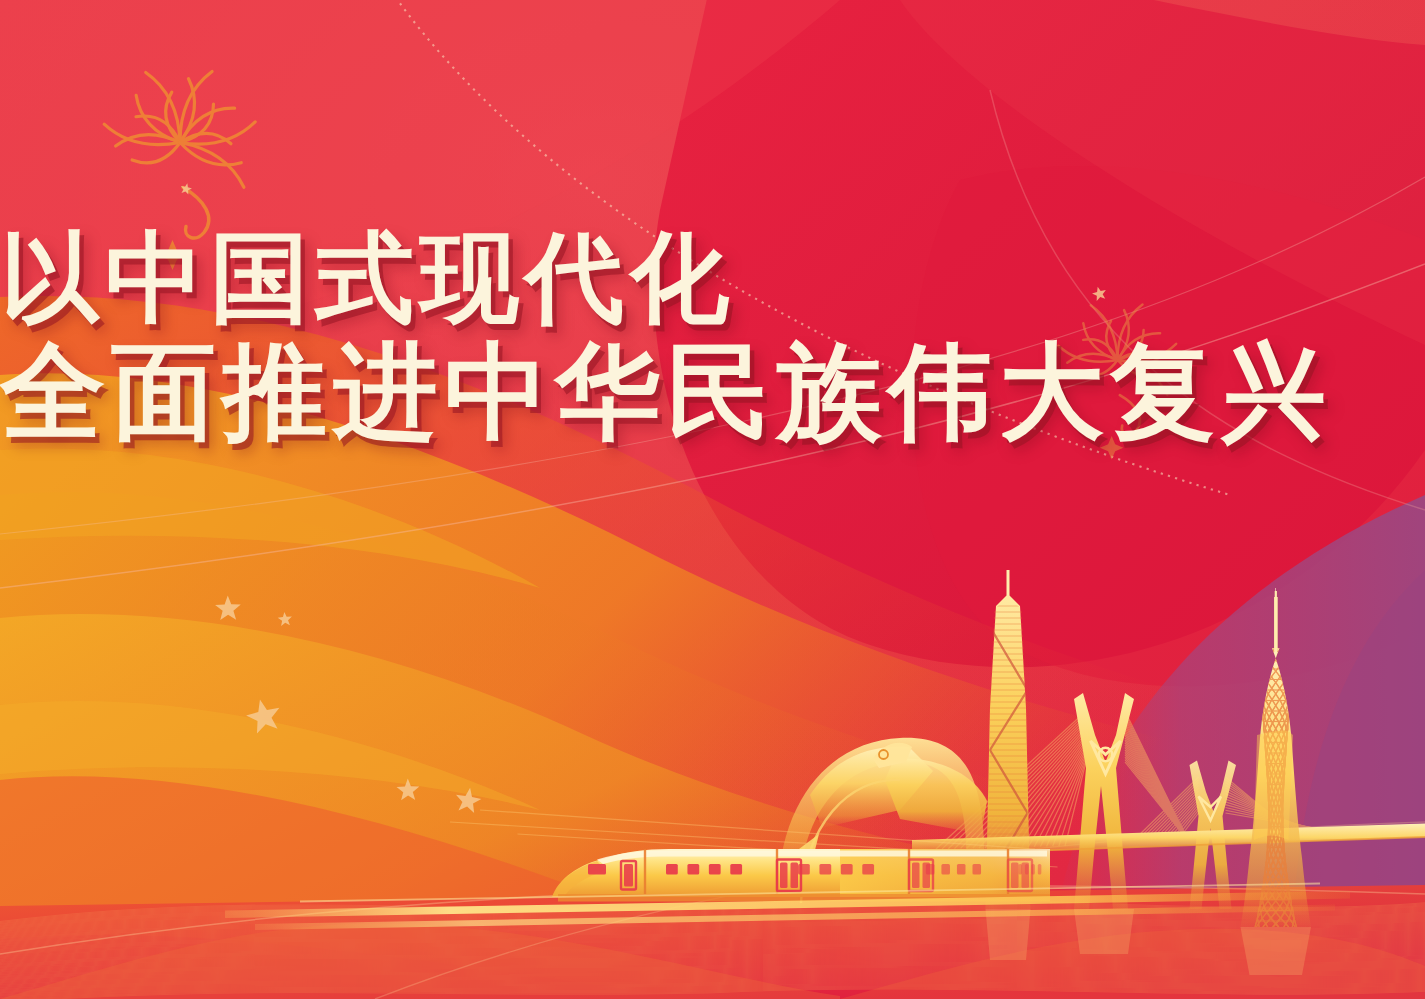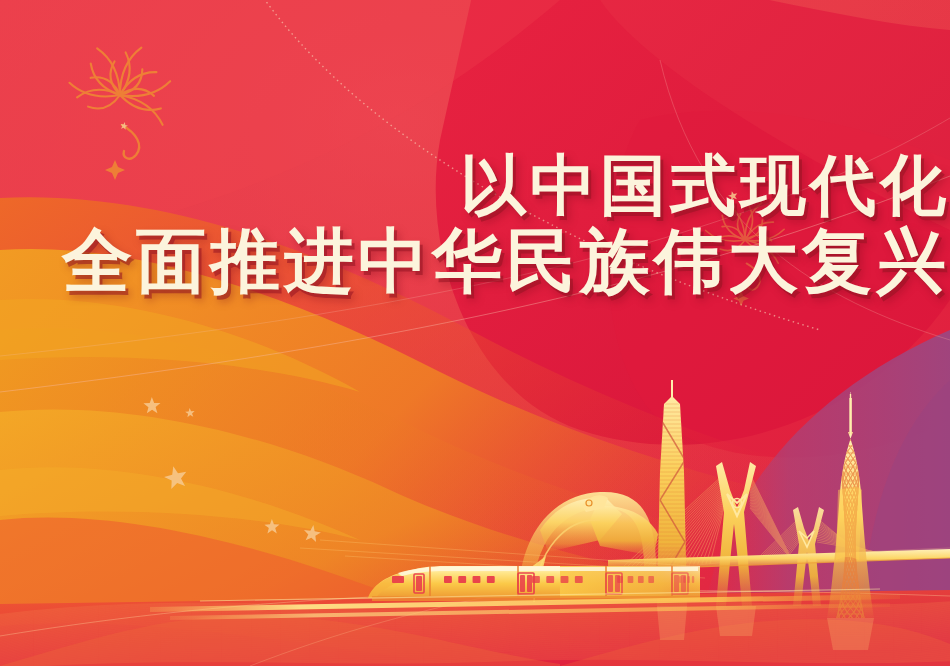--- a/index.html
+++ b/index.html
@@ -9,21 +9,21 @@
     position:relative;width:950px;height:666px;overflow:hidden;
     font-family:"Liberation Sans","DejaVu Sans",sans-serif;
     background:#e63946;
   }
   .layer{position:absolute;inset:0;}
   svg.layer{display:block;width:950px;height:666px;}
 
   
   #title-block{
     position:absolute;left:0;top:152px;width:950px;
-    text-align:right;z-index:40;
+    text-align:left;z-index:40;
     pointer-events:none;
   }
   .title-line{
     font-family:"DejaVu Sans","Liberation Sans",sans-serif;
     font-weight:bold;
     color:#fcf4dc;
     letter-spacing:4px;
     line-height:1.02;
     white-space:nowrap;
     text-shadow:

